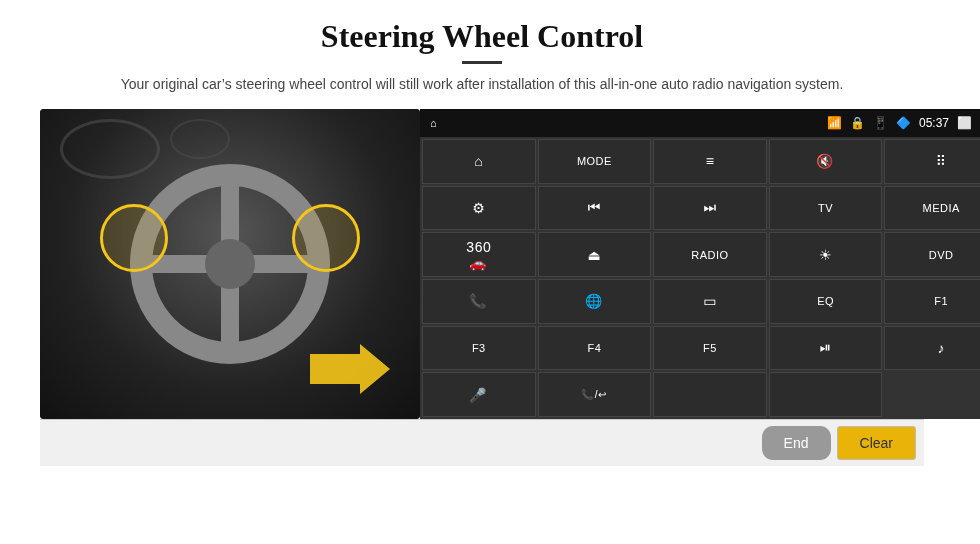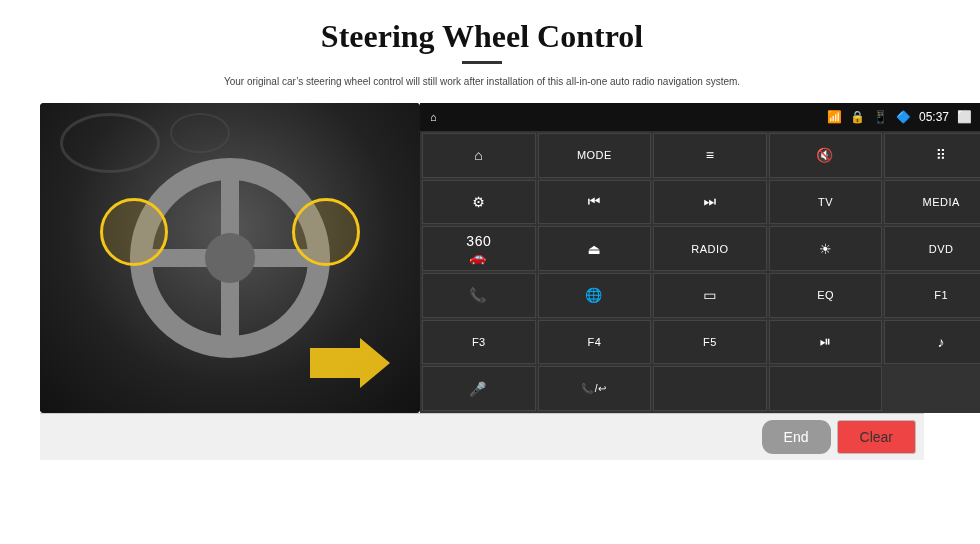--- a/index.html
+++ b/index.html
@@ -29,21 +29,21 @@
     }
 
     .title-divider {
       width: 40px;
       height: 3px;
       background: #333;
       margin: 0 auto 10px;
     }
 
     .subtitle {
-      font-size: 10px;
+      font-size: 14px;
       text-align: center;
       color: #444;
       line-height: 1.5;
       margin-bottom: 14px;
       font-family: Arial, sans-serif;
     }
 
     .content-area {
       display: flex;
       flex-direction: row;
@@ -216,21 +216,21 @@
       border: none;
       padding: 8px 22px;
       font-size: 14px;
       font-family: Arial, sans-serif;
       border-radius: 11px;
       cursor: pointer;
       font-weight: 500;
     }
 
     .btn-clear {
-      background: #ef4444;
+      background: #eab308;
       color: #333;
       border: 1px solid #bbb;
       padding: 8px 22px;
       font-size: 14px;
       font-family: Arial, sans-serif;
       border-radius: 3px;
       cursor: pointer;
       font-weight: 500;
     }
 

